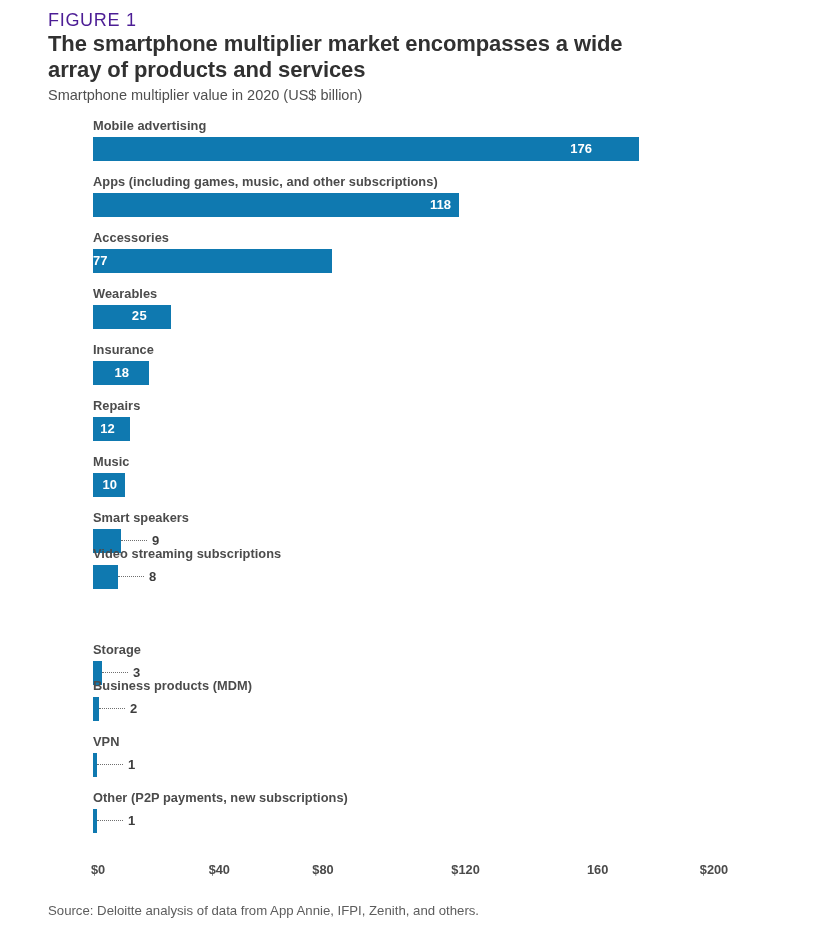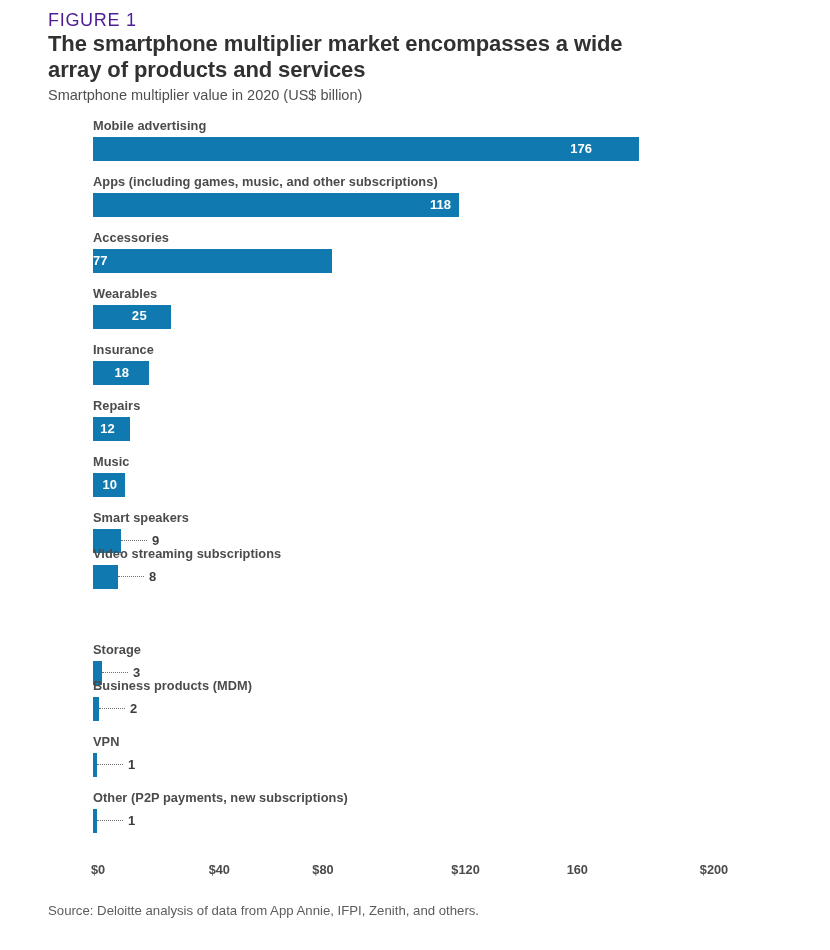--- a/index.html
+++ b/index.html
@@ -245,19 +245,19 @@
           <div class="bar-value-out" style="left: 35px;">1</div>
         </div>
       </div>
     </div>
 
   <div class="axis" id="axis">
       <div class="tick" style="left: 91px; width: auto; text-align: left;">$0</div>
       <div class="tick" style="left: 170px; width: 60px; text-align: right;">$40</div>
       <div class="tick" style="left: 293px; width: 60px; text-align: center;">$80</div>
       <div class="tick" style="left: 435.6px; width: 60px; text-align: center;">$120</div>
-      <div class="tick" style="left: 528px; width: 60px; text-align: right;">160</div>
+      <div class="tick" style="left: 587px; width: 60px; text-align: left;">160</div>
       <div class="tick" style="left: 684px; width: 60px; text-align: center;">$200</div>
     </div>
 
   <div class="source">Source: Deloitte analysis of data from App Annie, IFPI, Zenith, and others.</div>
 
 </div>
 
 </body></html>

